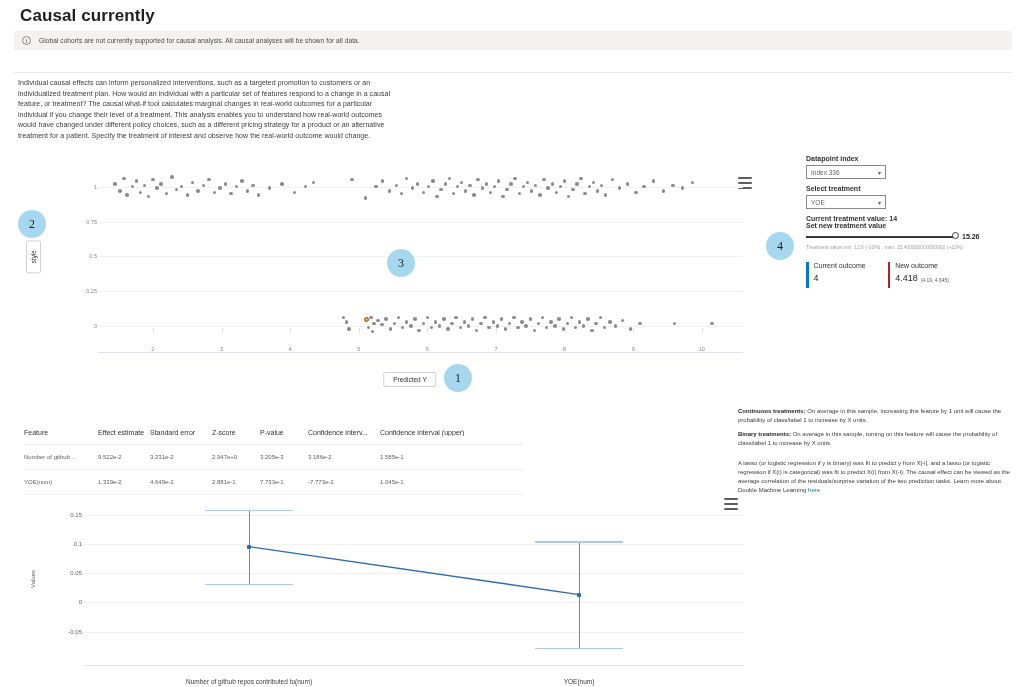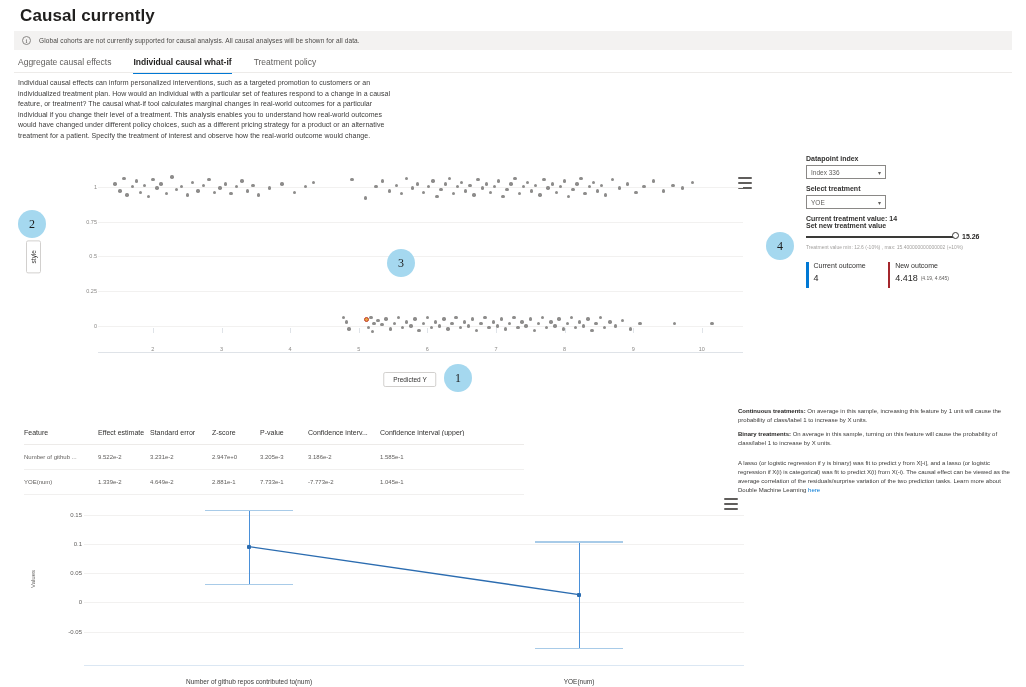--- a/index.html
+++ b/index.html
@@ -182,25 +182,20 @@
 
 <div id="root">
 
   <div class="page-title">Causal currently</div>
 
   <div class="info-banner">
     <div class="info-icon">i</div>
     <div class="info-text">Global cohorts are not currently supported for causal analysis. All causal analyses will be shown for all data.</div>
   </div>
 
-  <div class="tabs">
-    <div class="tab">Aggregate causal effects</div>
-    <div class="tab active">Individual causal what-if</div>
-    <div class="tab">Treatment policy</div>
-  </div>
   <div class="tabs-rule"></div>
 
   <div class="description">Individual causal effects can inform personalized interventions, such as a targeted promotion to customers or an individualized treatment plan. How would an individual with a particular set of features respond to a change in a causal feature, or treatment? The causal what-if tool calculates marginal changes in real-world outcomes for a particular individual if you change their level of a treatment. This analysis enables you to understand how real-world outcomes would have changed under different policy choices, such as a different pricing strategy for a product or an alternative treatment for a patient. Specify the treatment of interest and observe how the real-world outcome would change.</div>
 
   <div class="scatter-wrap">
     <div class="chart-menu" id="scatter-menu">
       <i></i>
         <i></i>
         <i></i>
     </div>
@@ -439,21 +434,21 @@
         <div class="outcome-bar" style="background:#0078d4"></div>
         <div>
           <div class="lbl">Current outcome</div>
           <div class="val">4</div>
         </div>
       </div>
       <div class="outcome">
         <div class="outcome-bar" style="background:#a4262c"></div>
         <div>
           <div class="lbl">New outcome</div>
-          <div style="display:flex;align-items:center">
+          <div style="display:flex;align-items:flex-end">
             <span class="val">4.418</span>
             <span class="ci">(4.19, 4.645)</span>
           </div>
         </div>
       </div>
     </div>
   </div>
 
   <div class="table">
     <div class="trow head">

